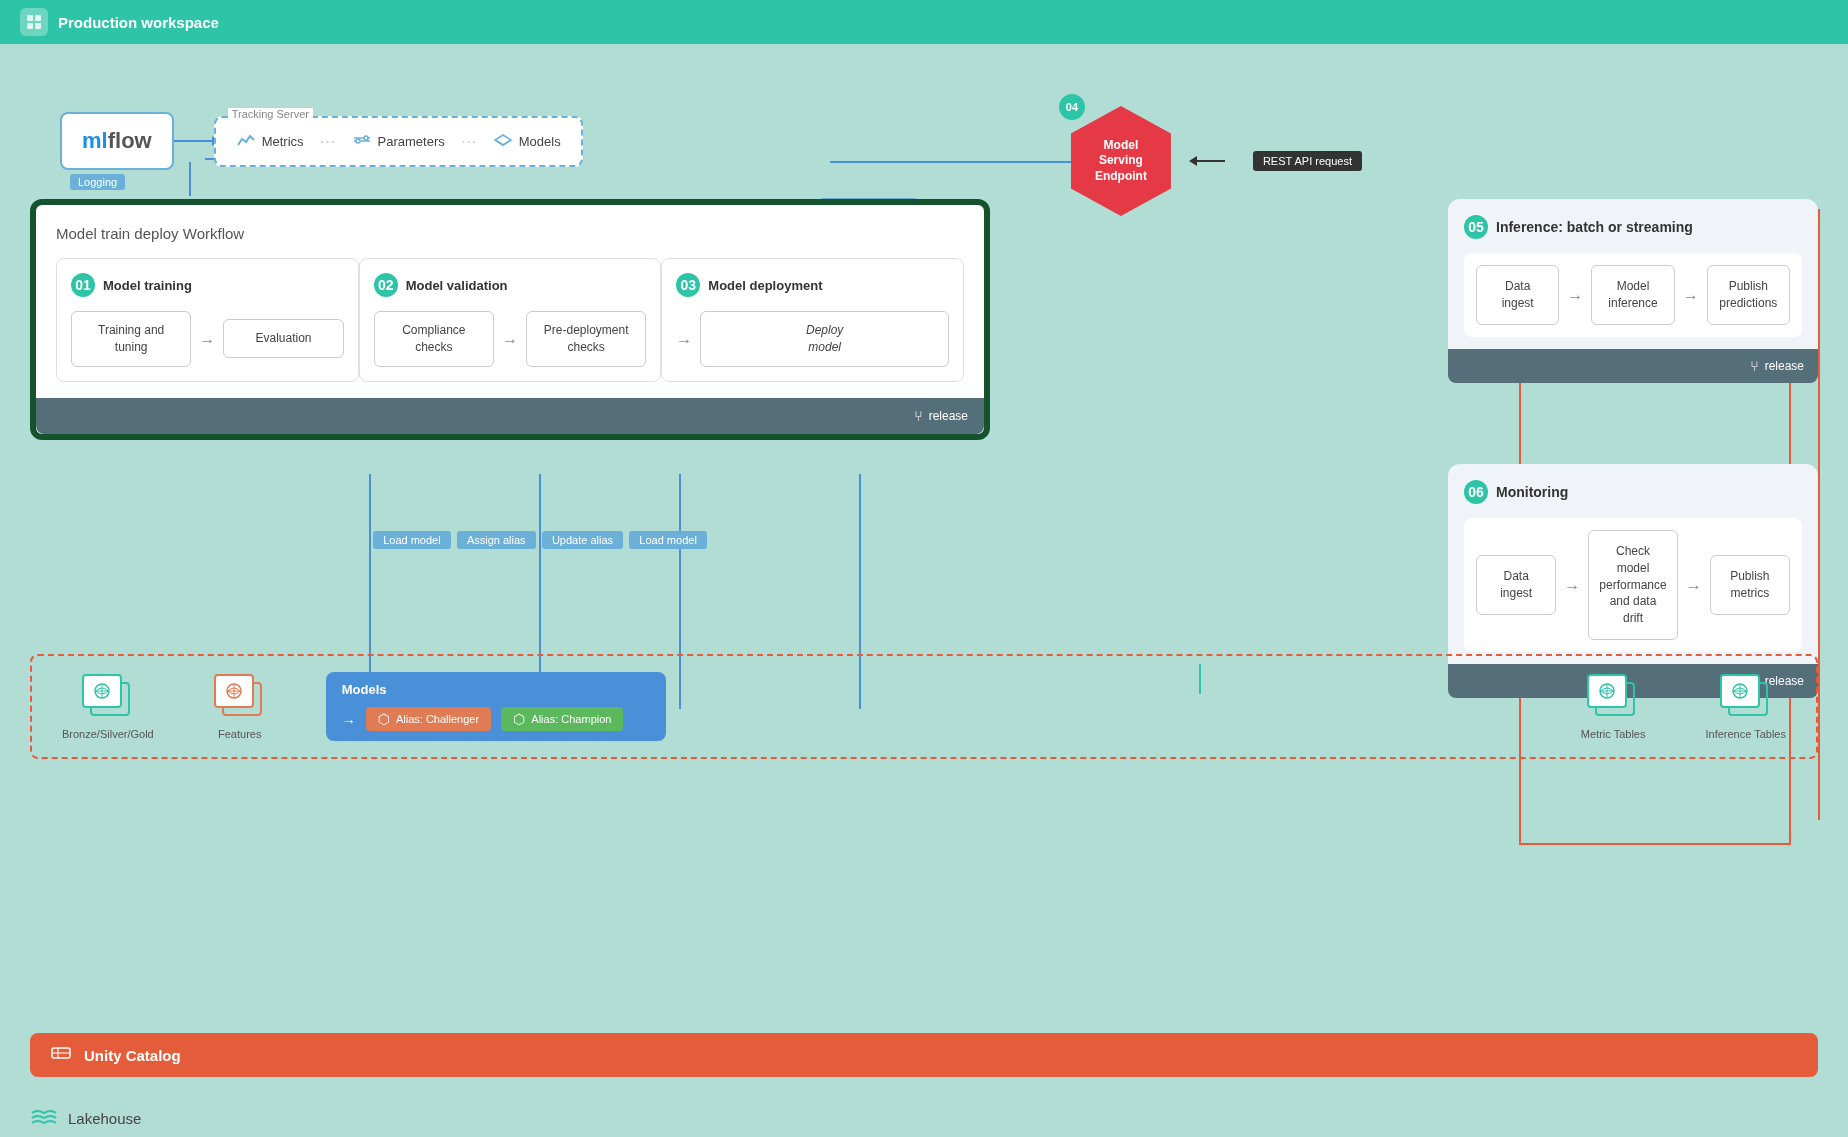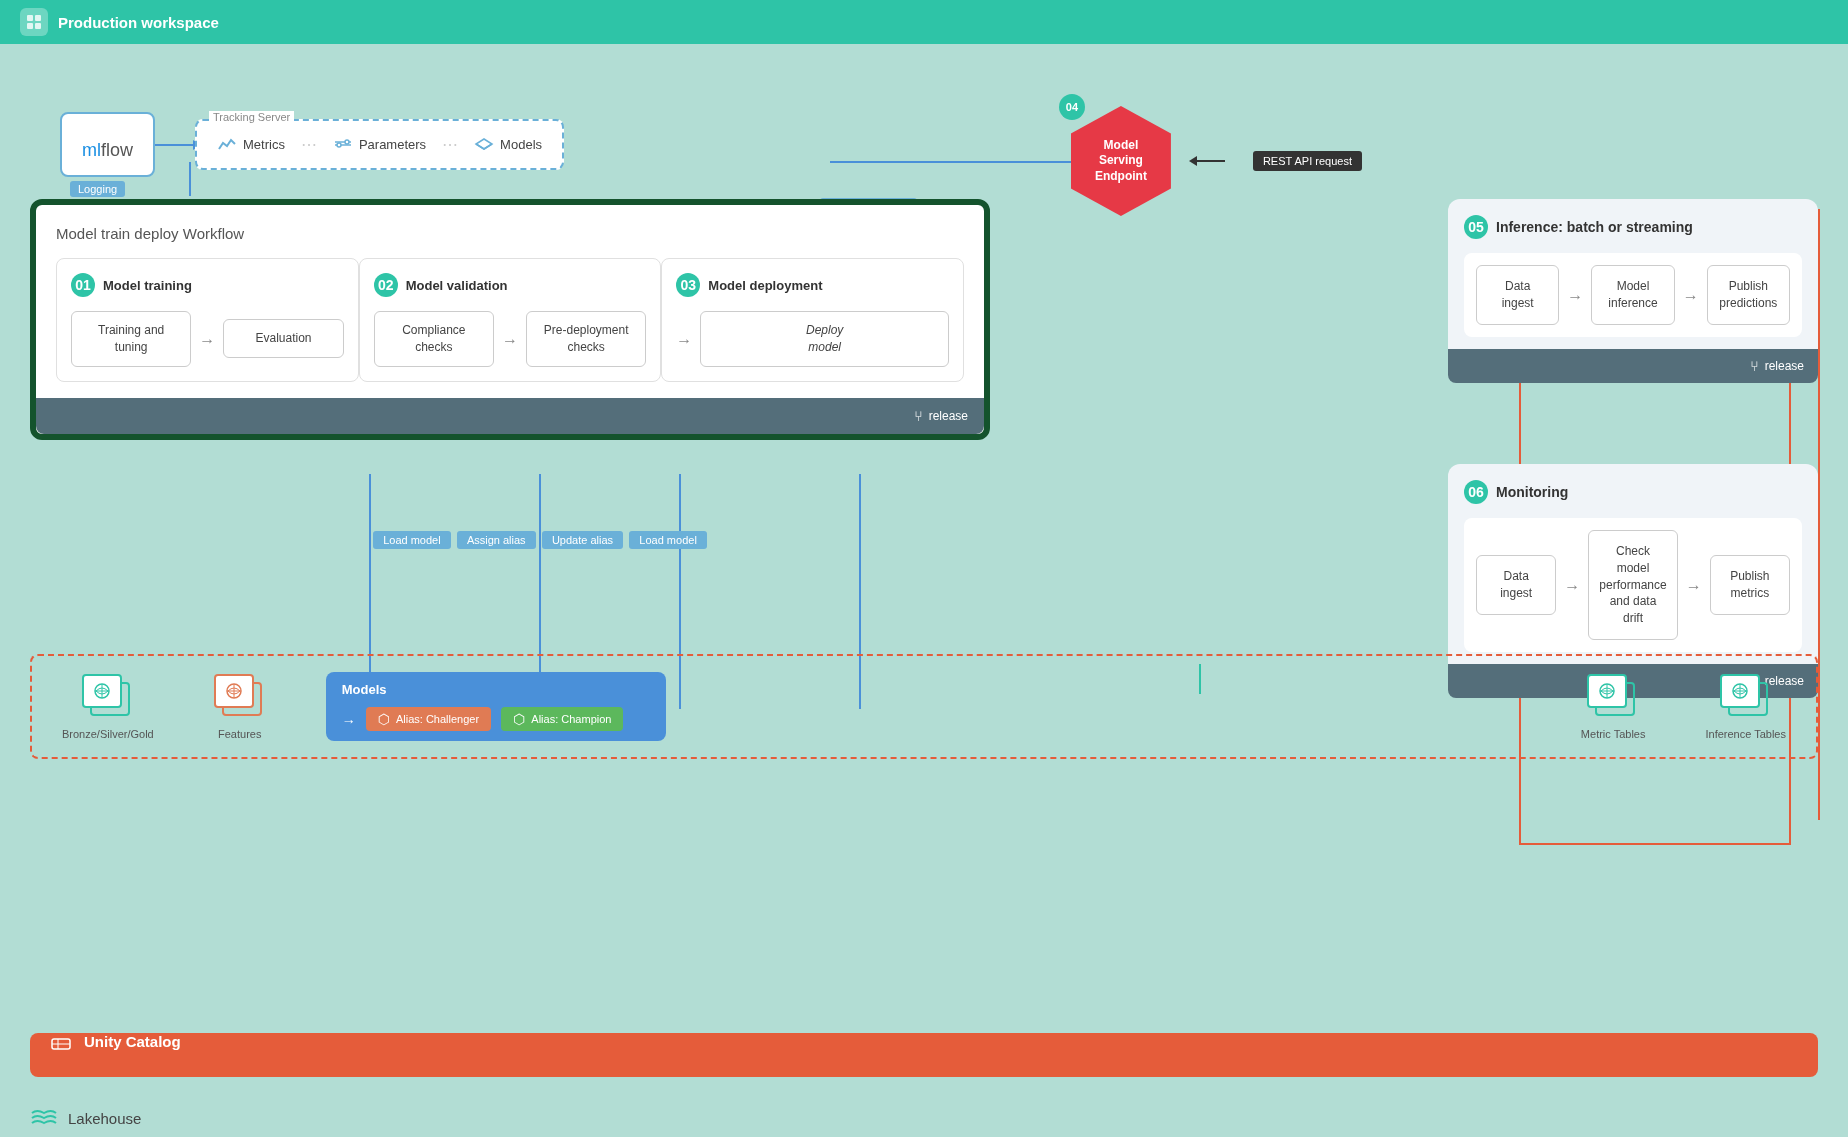--- a/index.html
+++ b/index.html
@@ -37,24 +37,23 @@
       background: white;
       border: 2px solid #6ab0d8;
       border-radius: 8px;
       padding: 14px 20px;
       display: flex;
       align-items: center;
       gap: 8px;
     }
 
     .mlflow-logo {
-      font-size: 18px;
-      font-weight: 400;
+      font-size: 22px;
+      font-weight: 700;
       color: #1a8fe3;
-      margin-top: 12px;
     }
     .mlflow-logo span { color: #555; }
 
     .tracking-item {
       display: flex;
       align-items: center;
       gap: 6px;
       font-size: 13px;
       color: #444;
     }
@@ -382,21 +381,21 @@
     
     .unity-catalog {
       position: absolute;
       bottom: 60px;
       left: 30px;
       right: 30px;
       background: #e55c3a;
       border-radius: 8px;
       height: 44px;
       display: flex;
-      align-items: flex-start;
+      align-items: center;
       padding: 0 20px;
       gap: 12px;
     }
 
     .unity-icon {
       color: white;
       font-size: 18px;
     }
 
     .unity-title {

